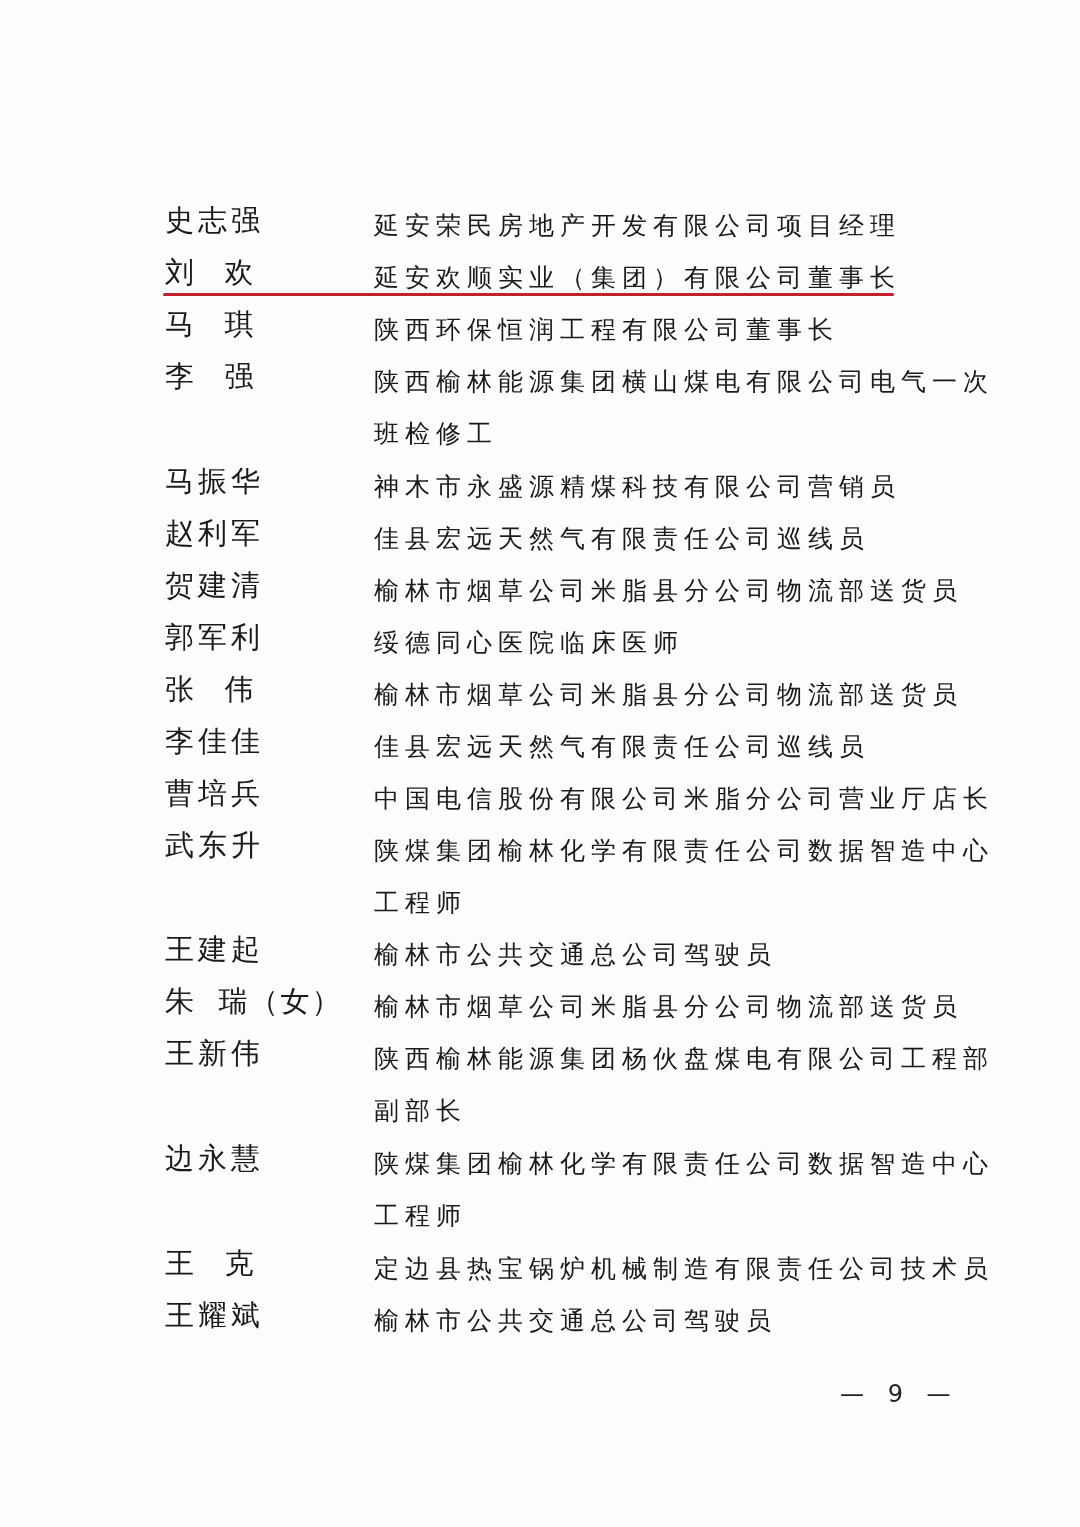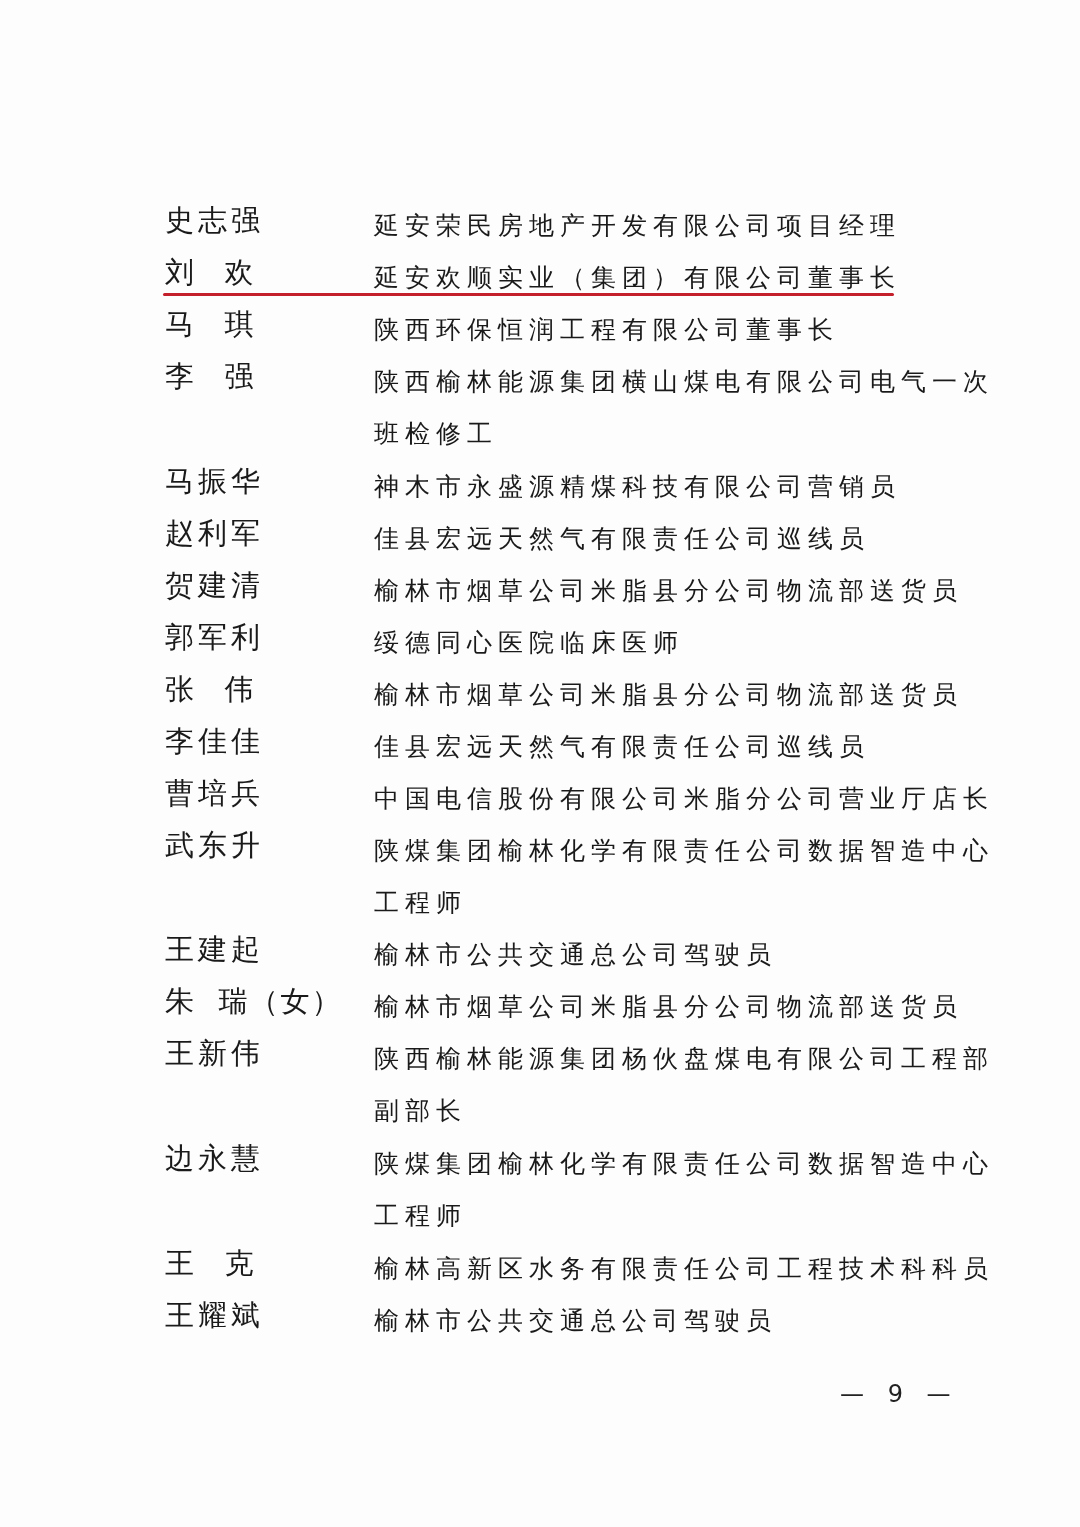--- a/index.html
+++ b/index.html
@@ -133,21 +133,21 @@
     <span class="desc">陕西榆林能源集团杨伙盘煤电有限公司工程部副部长</span>
   </div>
 
   <div class="entry" style="top:1138px">
     <span class="name">边永慧</span>
     <span class="desc">陕煤集团榆林化学有限责任公司数据智造中心工程师</span>
   </div>
 
   <div class="entry" style="top:1243px">
     <span class="name">王  克</span>
-    <span class="desc">榆林高新区水务有限责任公司工程技术科科员</span>
+    <span class="desc">定边县热宝锅炉机械制造有限责任公司技术员</span>
   </div>
 
   <div class="entry" style="top:1295px">
     <span class="name">王耀斌</span>
     <span class="desc">榆林市公共交通总公司驾驶员</span>
   </div>
 
   <div class="page-number">— 9 —</div>
 </div>
 

